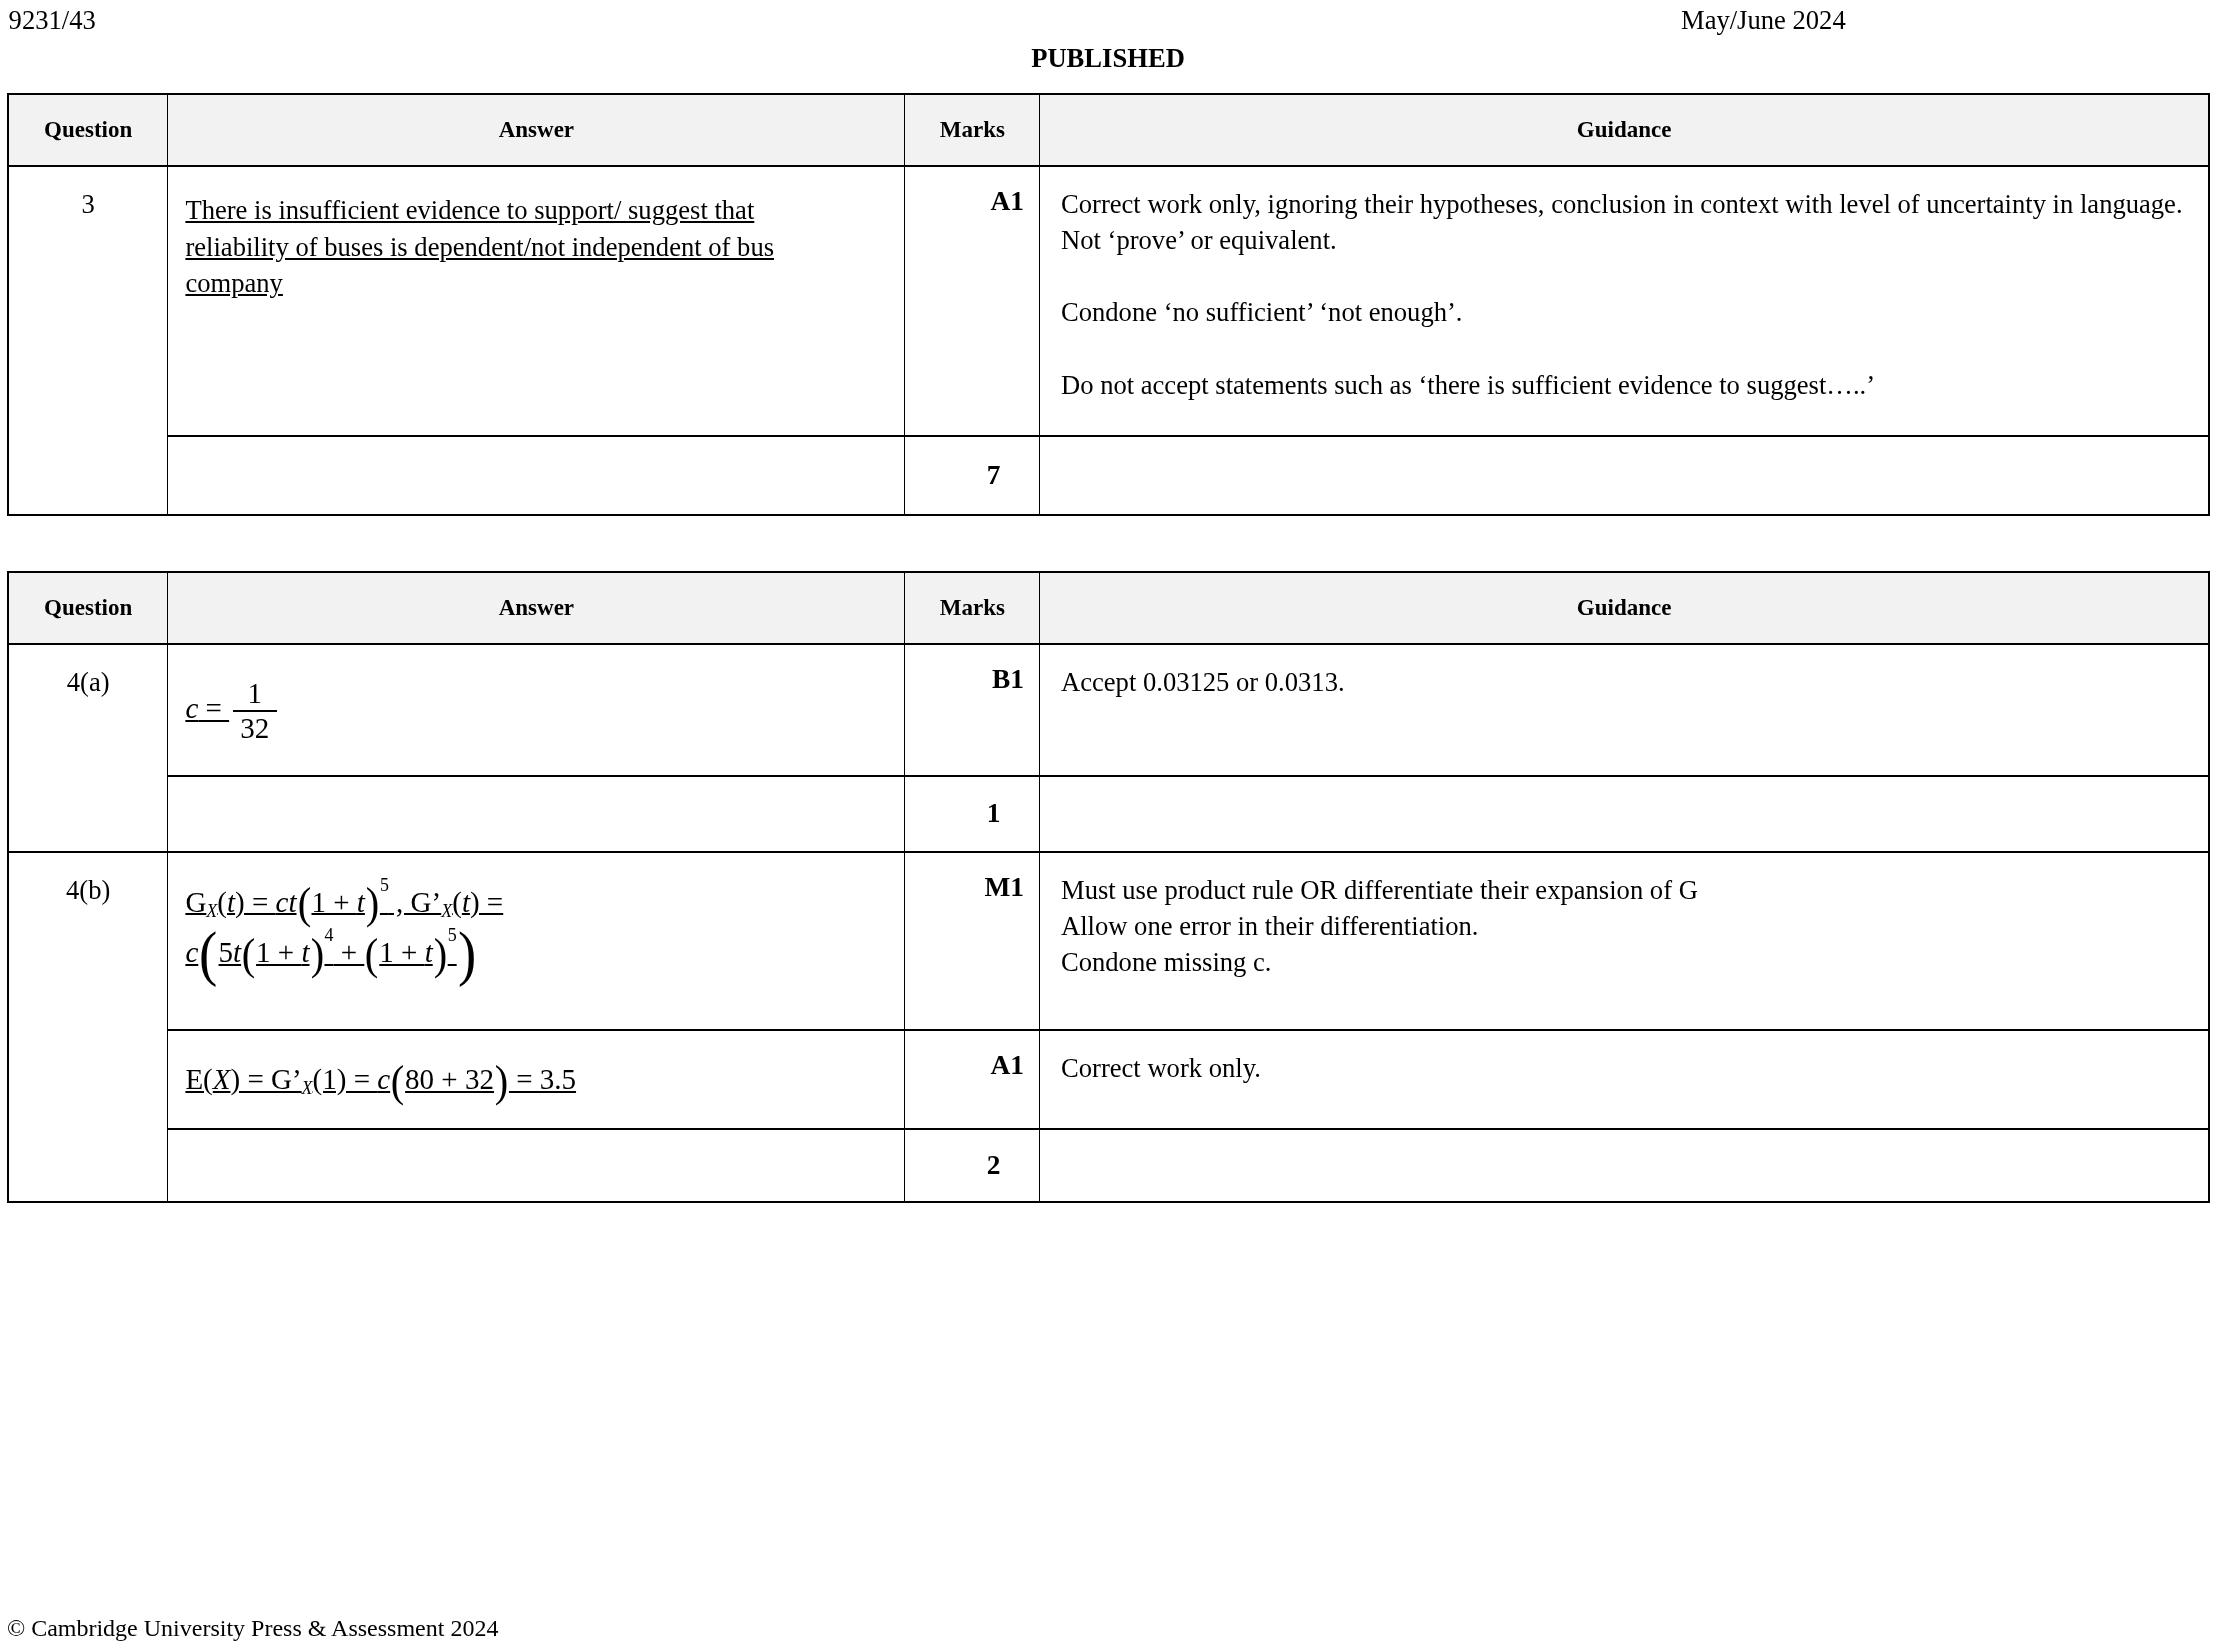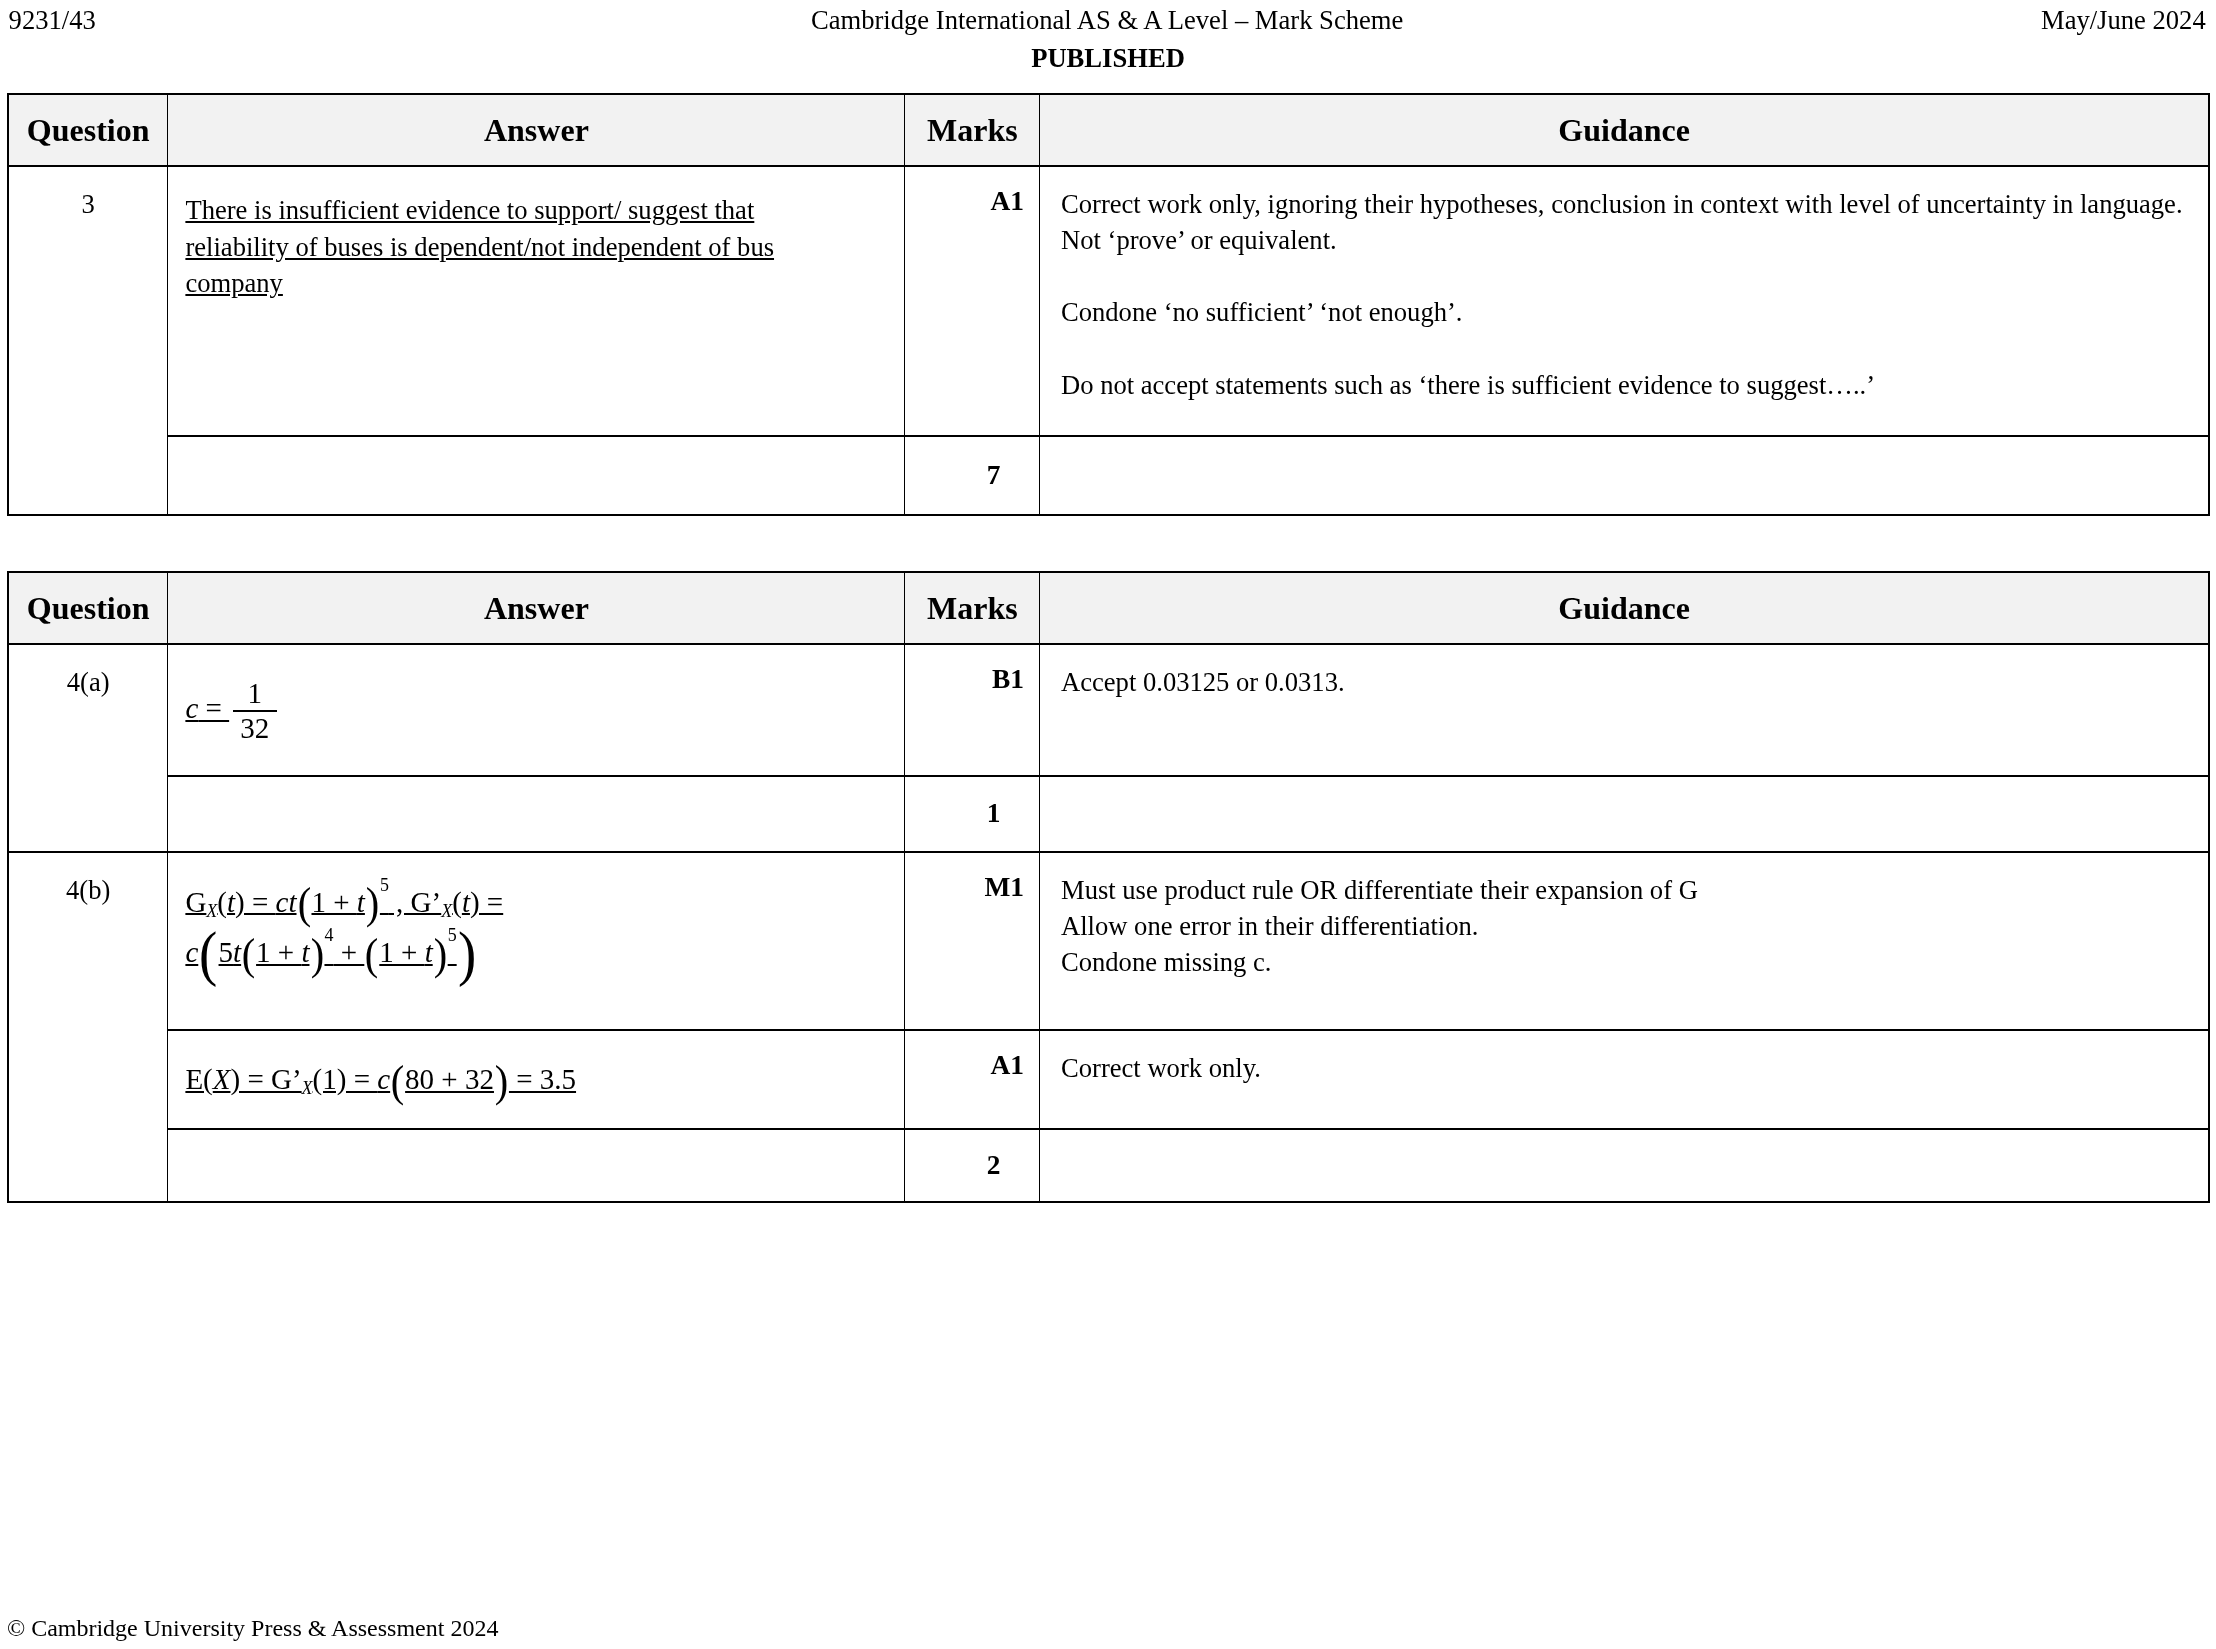--- a/index.html
+++ b/index.html
@@ -40,21 +40,21 @@
     background:#fff;
   }
   table.ms-table:first-child { margin-top:19px; }
   table.ms-table + table.ms-table { margin-top:55px; }
 
   .ms-table th {
     background:#f2f2f2;
     border:1.7px solid #000;
     border-bottom:2.6px solid #000;
     font-weight:bold;
-    font-size:32px;
+    font-size:23px;
     height:72px;
     text-align:center;
     vertical-align:middle;
     padding:0;
   }
   .ms-table td {
     border-left:1.7px solid #000;
     border-right:1.7px solid #000;
     border-top:2.6px solid #000;
     border-bottom:2.6px solid #000;
@@ -143,21 +143,20 @@
   .doc-footer .pageno {
     position:absolute; left:0; right:0; bottom:0;
     text-align:center;
   }
 </style>
 </head>
 <body>
 
 <header class="doc-header">
   <div class="left">9231/43</div>
-  <div class="mid">Cambridge International AS &amp; A Level – Mark Scheme</div>
   <div class="right">May/June 2024</div>
 </header>
 <div class="published-line">PUBLISHED</div>
 
 <main class="tables-container">
     <table class="ms-table">
       <colgroup>
         <col style="width: 160px;">
         <col style="width: 737px;">
         <col style="width: 135px;">

